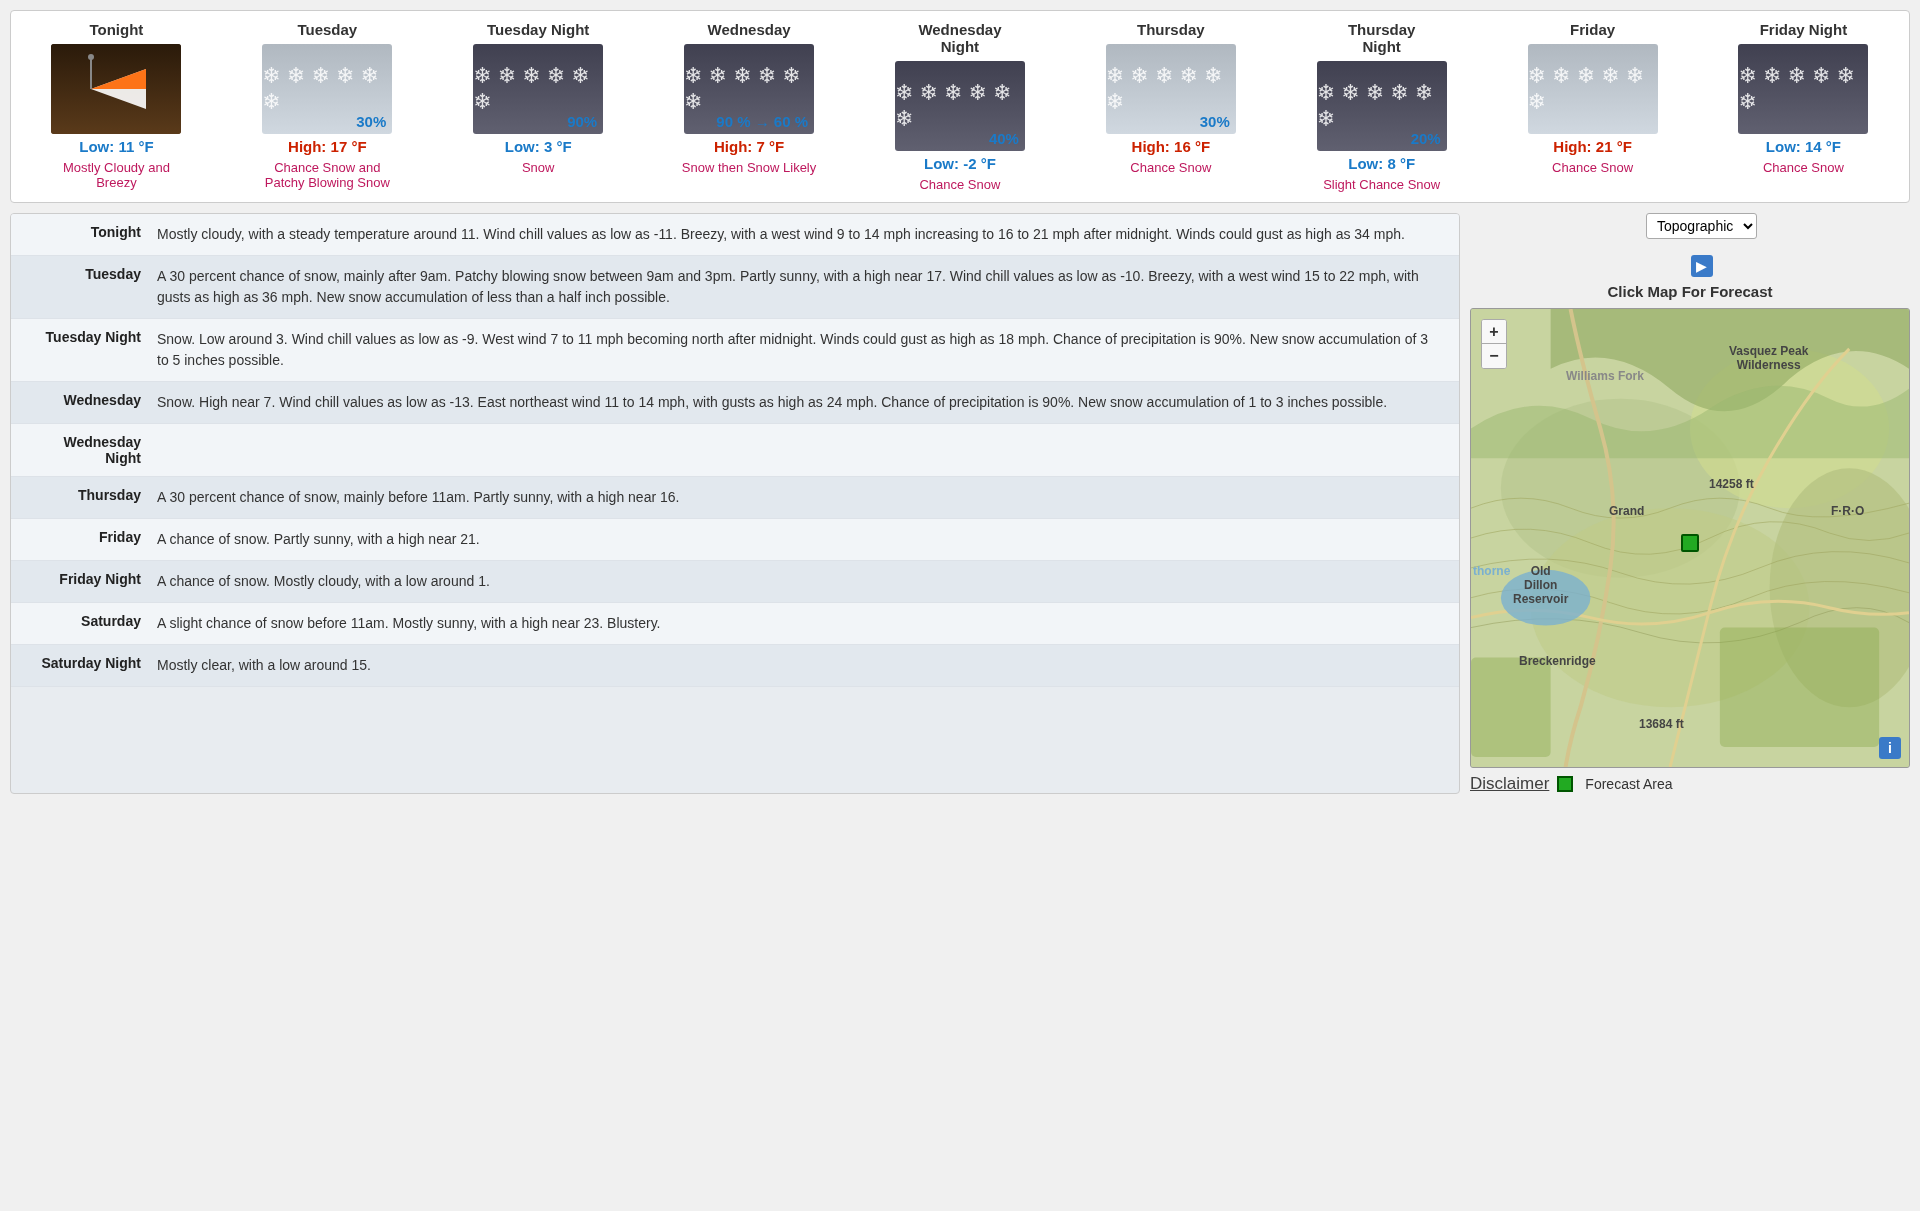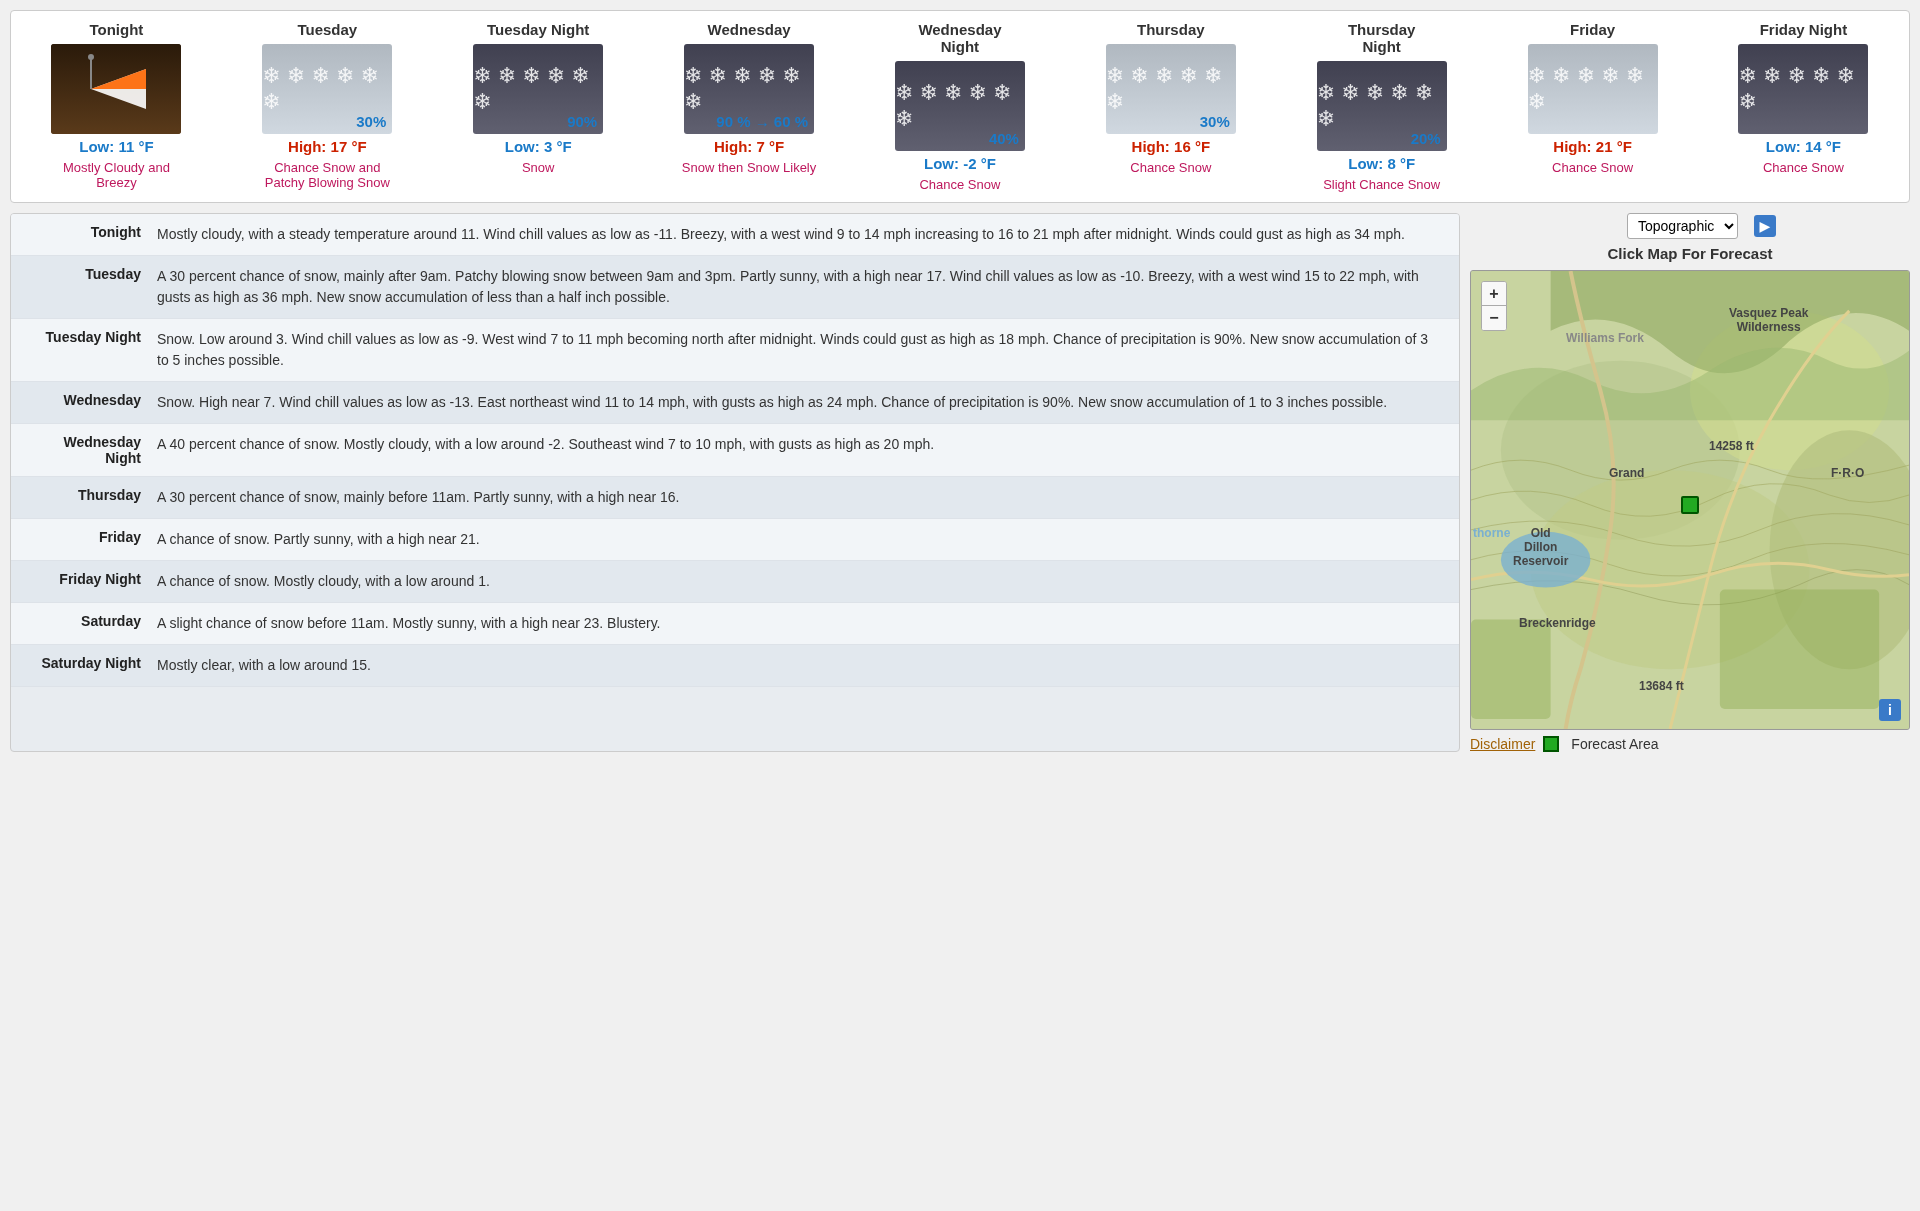--- a/index.html
+++ b/index.html
@@ -132,21 +132,21 @@
     
     .map-panel {
       width: 440px;
       min-width: 440px;
       display: flex;
       flex-direction: column;
       align-items: center;
     }
     .map-controls {
       display: flex;
-      flex-direction: row;
+      flex-direction: column;
       align-items: center;
       margin-bottom: 6px;
       gap: 16px;
       margin-left: 23px;
     }
     .map-dropdown {
       padding: 3px 6px;
       font-size: 14px;
       border: 1px solid #aaa;
       border-radius: 3px;
@@ -241,22 +241,22 @@
     }
     .map-footer {
       display: flex;
       flex-direction: row;
       align-items: center;
       margin-top: 6px;
       gap: 8px;
       width: 440px;
     }
     .map-disclaimer {
-      color: #a16207;
-      font-size: 14px;
+      color: #404040;
+      font-size: 17px;
       cursor: pointer;
       text-decoration: underline;
     }
     .map-legend-box {
       width: 16px;
       height: 16px;
       background: #22aa22;
       border: 2px solid #005500;
       display: inline-block;
       vertical-align: middle;
@@ -390,21 +390,20 @@
         <div class="forecast-row">
           <div class="forecast-row-name">Tuesday Night</div>
           <div class="forecast-row-desc">Snow. Low around 3. Wind chill values as low as -9. West wind 7 to 11 mph becoming north after midnight. Winds could gust as high as 18 mph. Chance of precipitation is 90%. New snow accumulation of 3 to 5 inches possible.</div>
         </div>
         <div class="forecast-row">
           <div class="forecast-row-name">Wednesday</div>
           <div class="forecast-row-desc">Snow. High near 7. Wind chill values as low as -13. East northeast wind 11 to 14 mph, with gusts as high as 24 mph. Chance of precipitation is 90%. New snow accumulation of 1 to 3 inches possible.</div>
         </div>
         <div class="forecast-row">
           <div class="forecast-row-name">Wednesday Night</div>
-          <div class="forecast-row-desc">A 40 percent chance of snow. Mostly cloudy, with a low around -2. Southeast wind 7 to 10 mph, with gusts as high as 20 mph.</div>
         </div>
         <div class="forecast-row">
           <div class="forecast-row-name">Thursday</div>
           <div class="forecast-row-desc">A 30 percent chance of snow, mainly before 11am. Partly sunny, with a high near 16.</div>
         </div>
         <div class="forecast-row">
           <div class="forecast-row-name">Friday</div>
           <div class="forecast-row-desc">A chance of snow. Partly sunny, with a high near 21.</div>
         </div>
         <div class="forecast-row">

